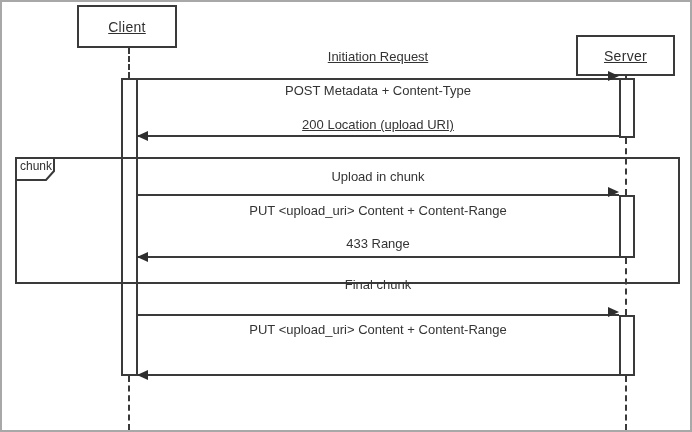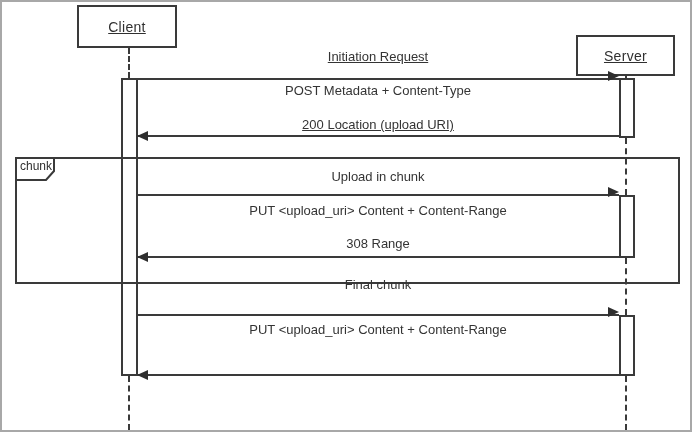--- a/index.html
+++ b/index.html
@@ -126,21 +126,21 @@
   <div class="arrow-right" style="top:69px;"></div>
   <div class="msg-text" style="top:81px;">POST Metadata + Content-Type</div>
   <div class="msg-text" style="top:115px;text-decoration:underline;">200 Location (upload URI)</div>
   <div class="msg-line" style="top:133px;"></div>
   <div class="arrow-left" style="top:129px;"></div>
 
   <div class="msg-text" style="top:167px;">Upload in chunk</div>
   <div class="msg-line" style="top:192px;"></div>
   <div class="arrow-right" style="top:185px;"></div>
   <div class="msg-text" style="top:201px;">PUT &lt;upload_uri&gt; Content + Content-Range</div>
-  <div class="msg-text" style="top:234px;">308 Range</div>
+  <div class="msg-text" style="top:234px;">433 Range</div>
   <div class="msg-line" style="top:254px;"></div>
   <div class="arrow-left" style="top:250px;"></div>
 
   <div class="msg-text" style="top:275px;">Final chunk</div>
   <div class="msg-line" style="top:312px;"></div>
   <div class="arrow-right" style="top:305px;"></div>
   <div class="msg-text" style="top:320px;">PUT &lt;upload_uri&gt; Content + Content-Range</div>
   <div class="msg-line" style="top:372px;"></div>
   <div class="arrow-left" style="top:368px;"></div>
 

